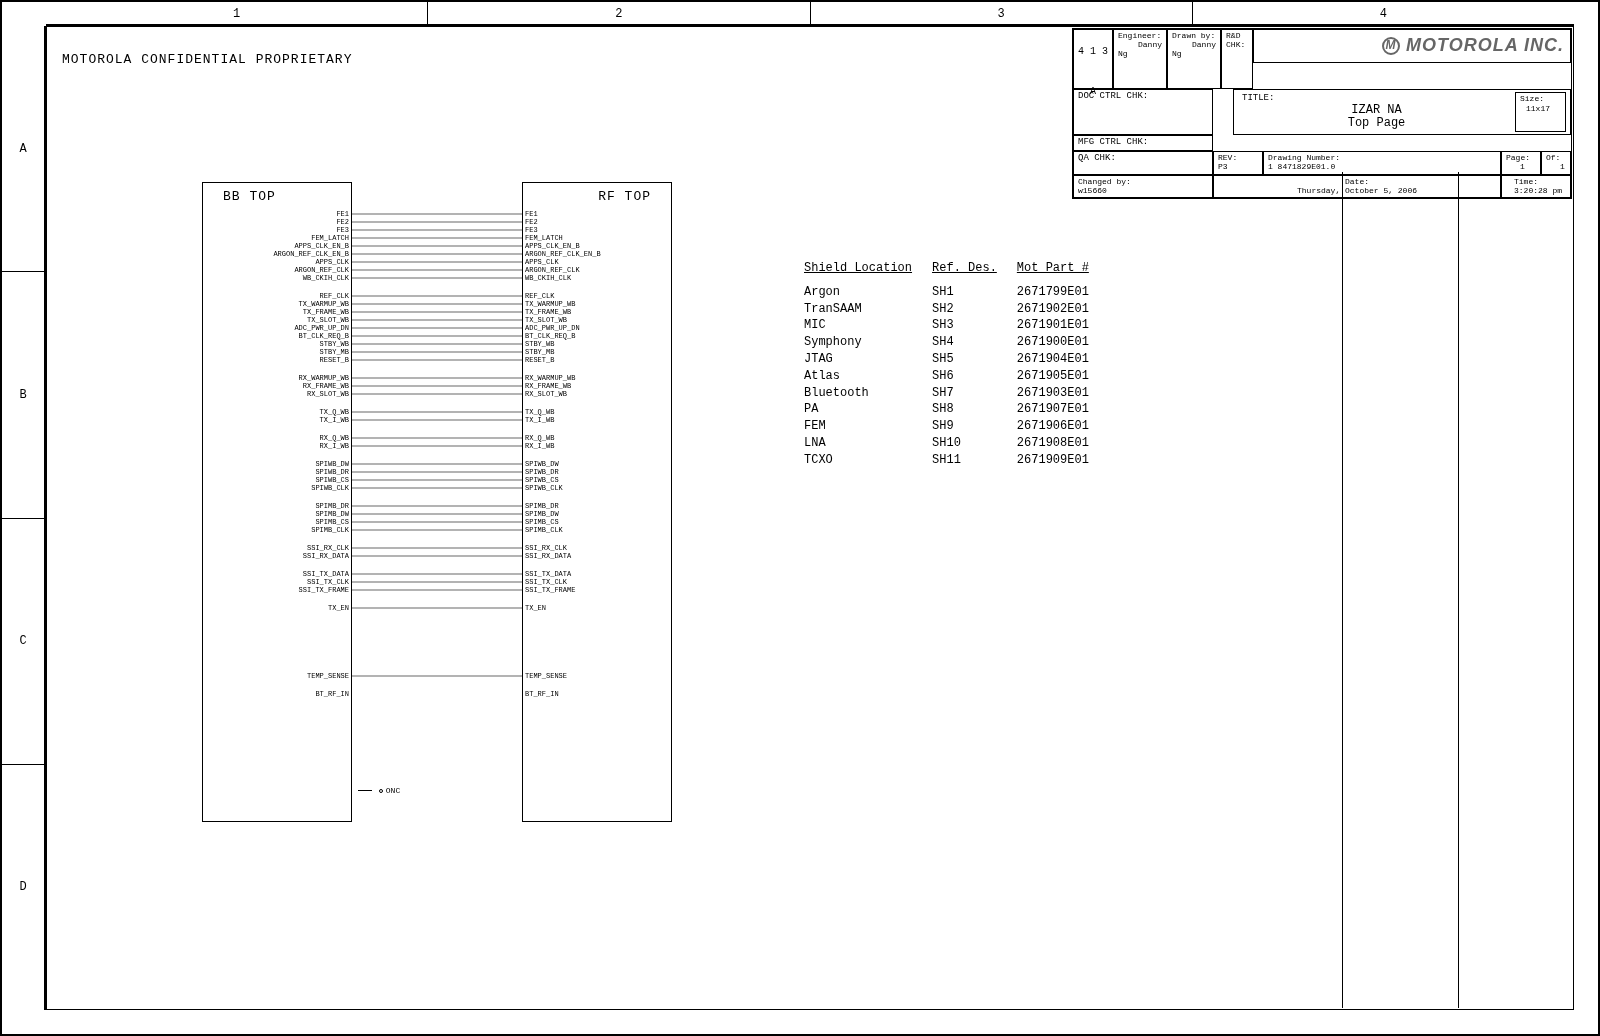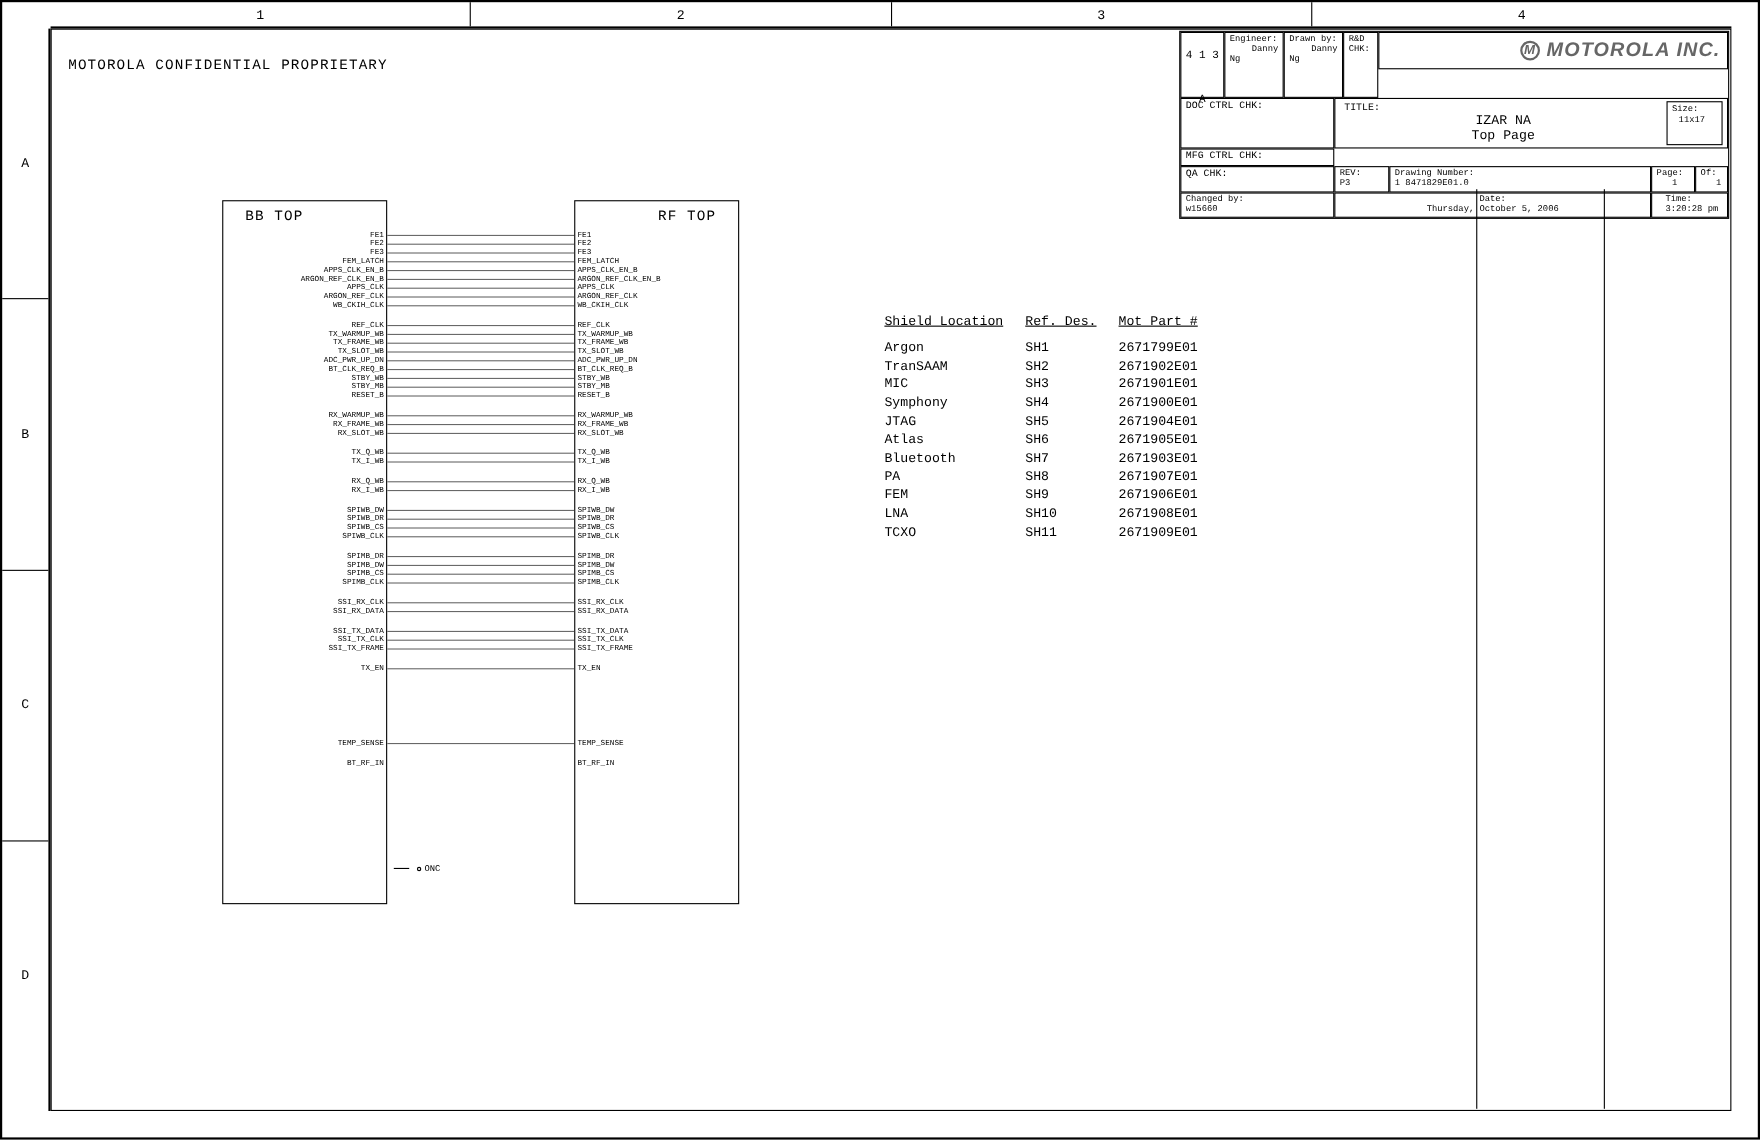--- a/index.html
+++ b/index.html
@@ -206,21 +206,21 @@
   }
 
   
   .shield-table {
     position: absolute;
     top: 258px;
     left: 792px;
     font-size: 12px;
     line-height: 1.4;
   }
-  .shield-table table { border-collapse: collapse; margin-top: 24px; }
+  .shield-table table { border-collapse: collapse; }
   .shield-table th {
     font-weight: normal;
     text-align: left;
     padding: 0 10px 6px 10px;
     border-bottom: 1px solid transparent;
     text-decoration: underline;
   }
   .shield-table td { padding: 0 10px; }
 
   
@@ -277,21 +277,21 @@
         <div class="tb-cell tb-small">R&amp;D CHK:</div>
       </div>
       <div class="tb-right-col" style="display:flex;flex-direction:column;">
         <div class="tb-cell motorola-logo">
           <span class="circ"></span><span>MOTOROLA INC.</span>
         </div>
       </div>
     </div>
     <div class="tb-row">
       <div class="tb-cell tb-left-col">DOC CTRL CHK:</div>
-      <div class="tb-cell tb-right-col" rowspan="3" style="display:flex;">
+      <div class="tb-cell tb-right-col" rowspan="3" style="display:flex;margin-left:20px;">
         <div style="flex:1;padding:2px 4px;">
           <span>TITLE:</span><br>
           <div style="text-align:center;font-size:12px;">
             <span>IZAR NA</span><br>
             <span>Top Page</span>
           </div>
         </div>
         <div class="tb-cell" style="width:51px;">
           <span class="tb-small">Size:</span><br>
           <span class="tb-small" style="padding-left:6px;">11x17</span>

